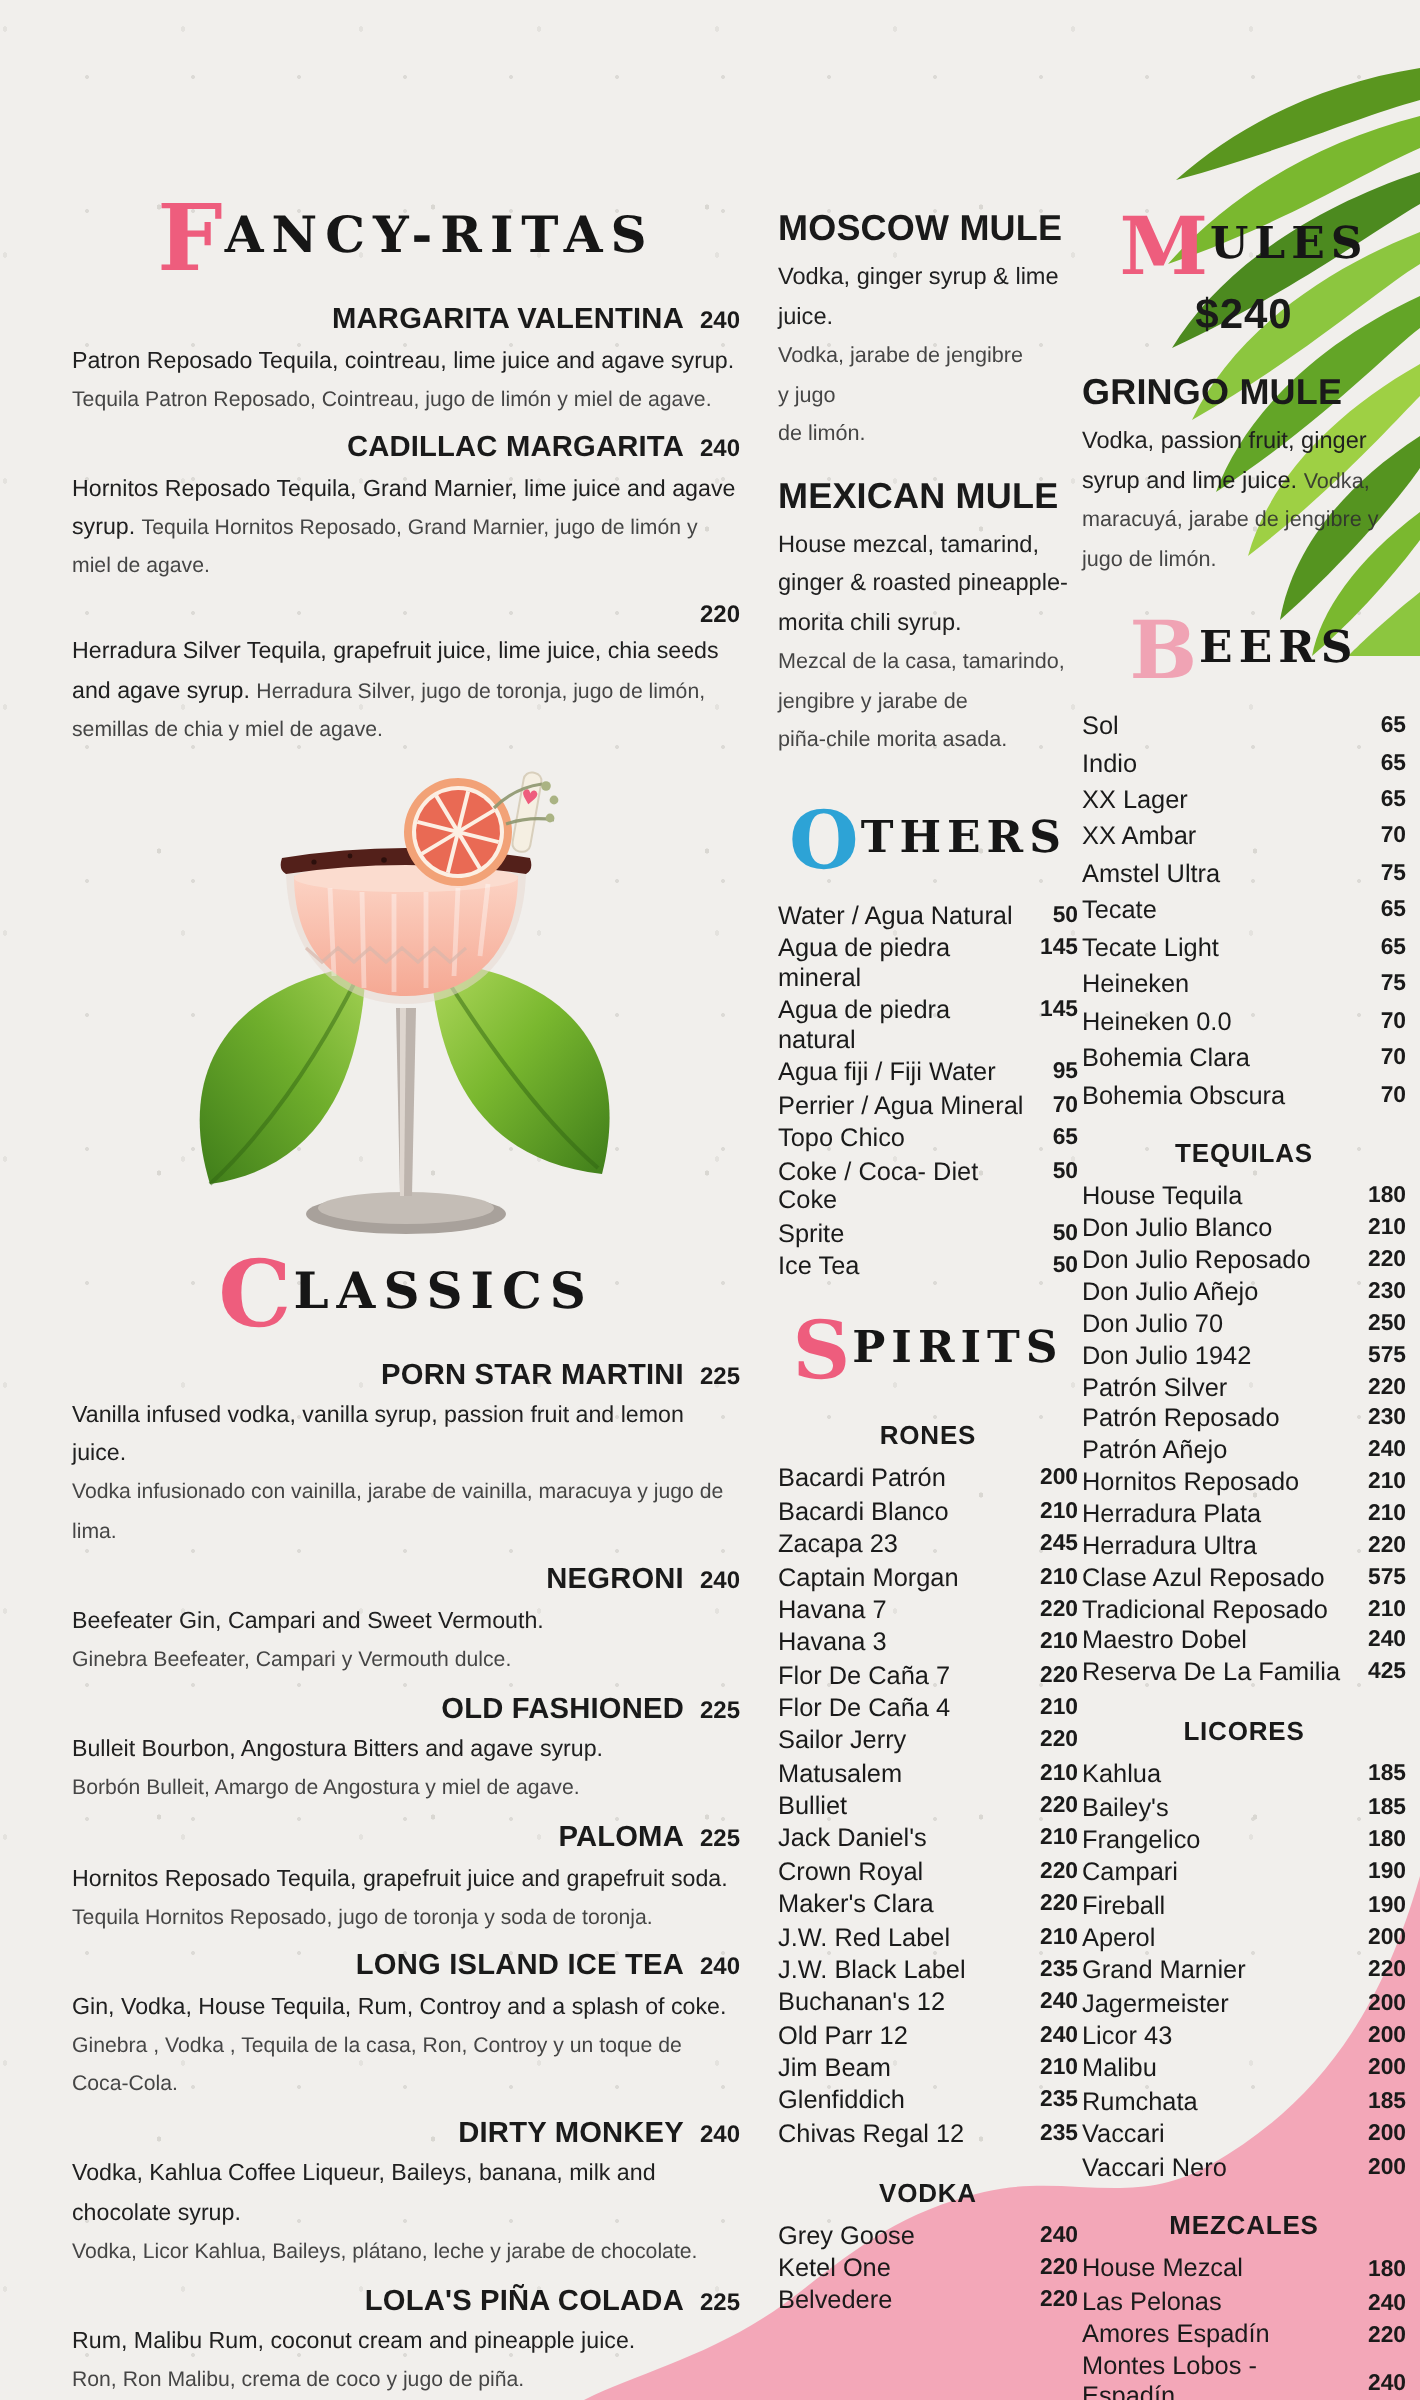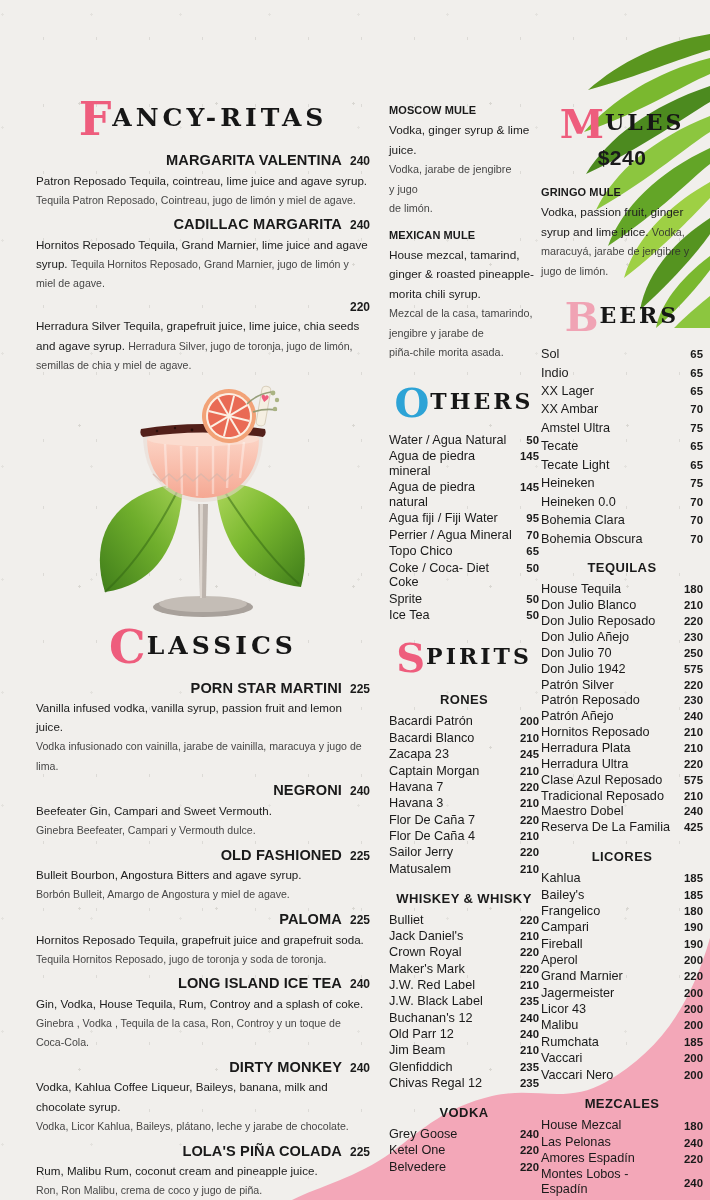--- a/index.html
+++ b/index.html
@@ -35,21 +35,21 @@
   .item-head{display:flex;justify-content:flex-end;align-items:baseline;}
   .item-name{font-weight:bold;font-size:14.6px;letter-spacing:.1px;}
   .item-price{font-weight:bold;font-size:12px;padding-left:8px;}
   .desc{margin:1.5px 0 0 0;line-height:1.2;white-space:pre-line;}
   .d-en{font-size:11.6px;color:#202020;}
   .d-es{font-size:10.6px;color:#2e2e2e;opacity:.88;}
   .d-sm{font-size:9.8px;color:#202020;}
 
   
   .mule{margin-bottom:12px;}
-  .mule .item-name{font-size:11px;}
+  .mule .item-name{font-size:18px;}
   .mule .desc{margin-top:3px;line-height:1.22;}
   .mule .d-en{font-size:11.8px;}
   .mule .d-es{font-size:10.8px;}
 
   
   .plabel{text-align:center;font-weight:bold;font-size:13px;letter-spacing:.4px;margin:14px 0 7px 0;}
   .plist{margin:0;}
   .prow{display:flex;justify-content:space-between;align-items:flex-start;margin-bottom:1.5px;}
   .pname{font-size:12.7px;line-height:1.17;white-space:pre-line;}
   .pprice{font-weight:bold;font-size:11.4px;padding-left:5px;padding-top:1px;}
@@ -381,40 +381,39 @@
         <span class="pname">Sailor Jerry</span>
         <span class="pprice">220</span>
       </div>
 
       <div class="prow">
         <span class="pname">Matusalem</span>
         <span class="pprice">210</span>
       </div>
     </div>
 
-  <div class="plabel">WHISKEY &amp; WHISKY</div>
   <div class="plist">
 
       <div class="prow">
         <span class="pname">Bulliet</span>
         <span class="pprice">220</span>
       </div>
 
       <div class="prow">
         <span class="pname">Jack Daniel's</span>
         <span class="pprice">210</span>
       </div>
 
       <div class="prow">
         <span class="pname">Crown Royal</span>
         <span class="pprice">220</span>
       </div>
 
       <div class="prow">
-        <span class="pname">Maker's Mark</span>
+        <span class="pname">Maker's Clara</span>
         <span class="pprice">220</span>
       </div>
 
       <div class="prow">
         <span class="pname">J.W. Red Label</span>
         <span class="pprice">210</span>
       </div>
 
       <div class="prow">
         <span class="pname">J.W. Black Label</span>

